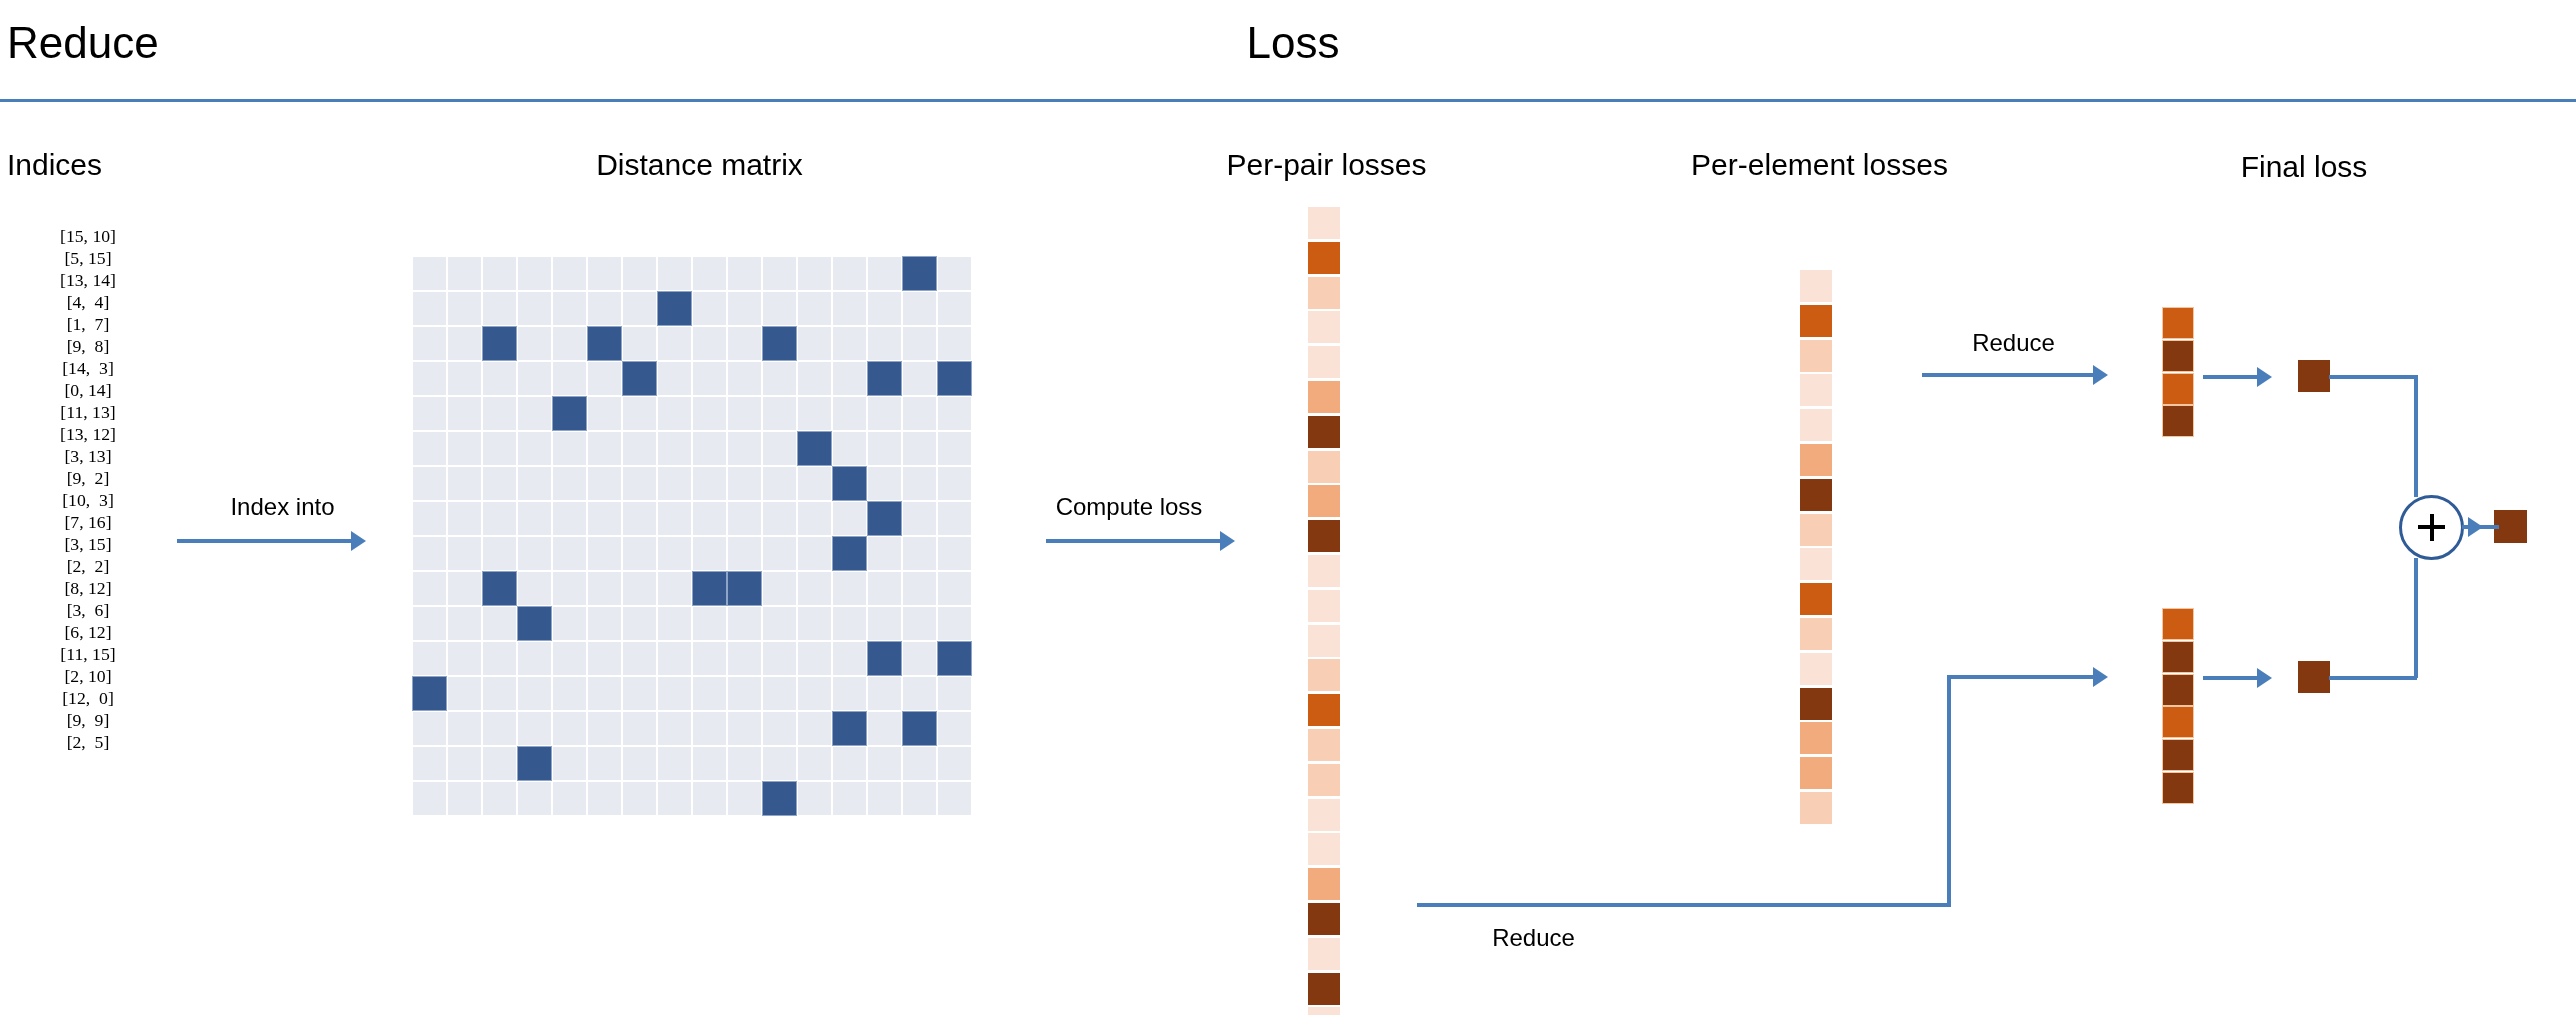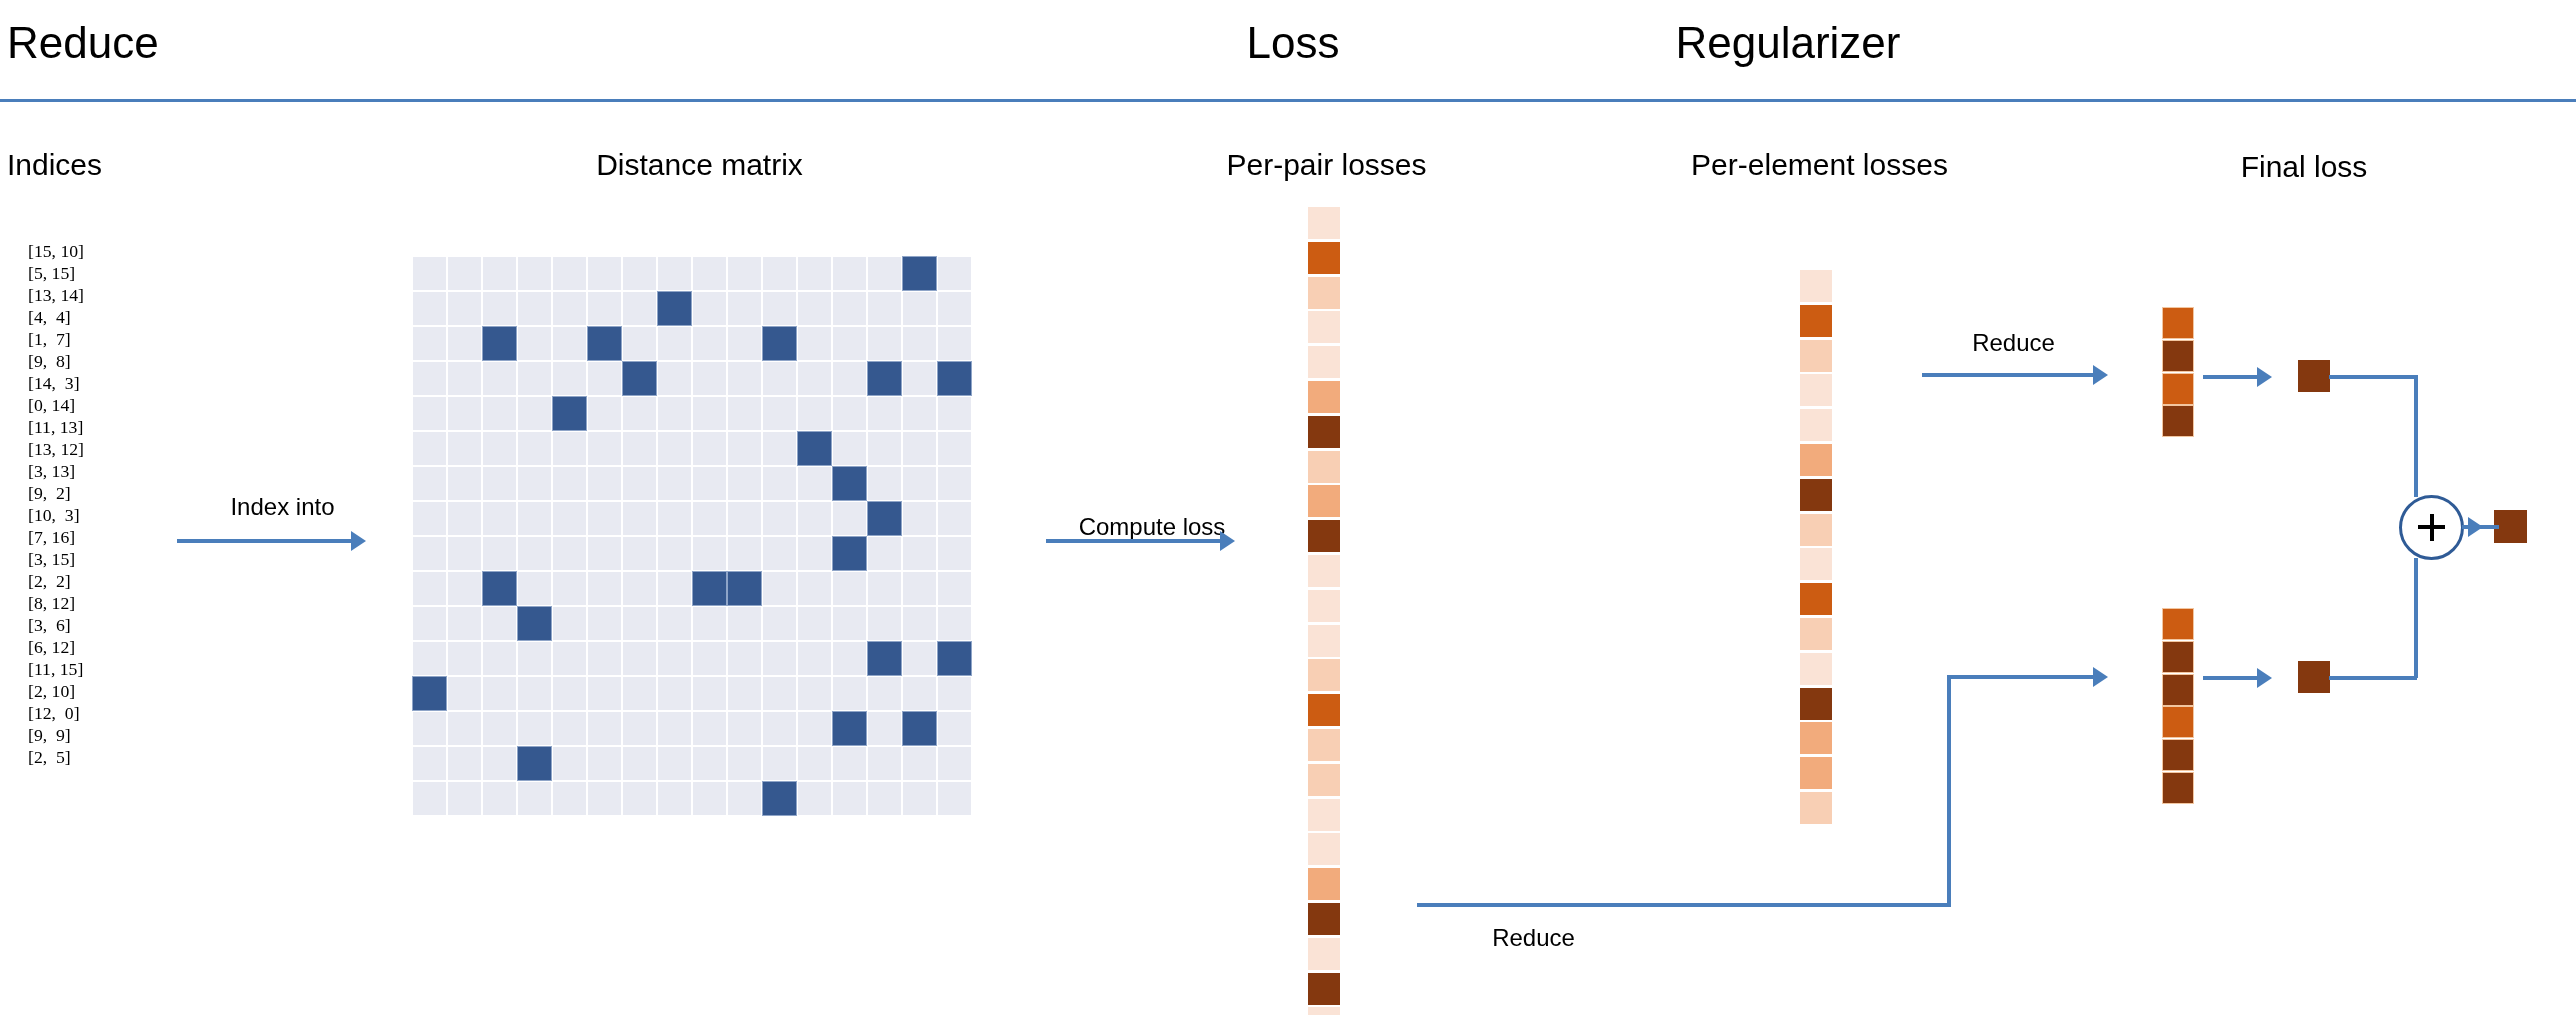--- a/index.html
+++ b/index.html
@@ -48,21 +48,21 @@
     text-align: center;
     font-weight: 400;
   }
 
   
   #indices-list {
     position: absolute;
     left: 28px;
     top: 225px;
     width: 120px;
-    margin-top: 15px;
+    text-align: center;
   }
   .index-item {
     font-family: "Liberation Serif", serif;
     font-size: 17.7px;
     line-height: 22px;
     color: #000000;
     white-space: pre;
   }
 
   
@@ -182,21 +182,20 @@
     background: #000000;
   }
 </style>
 </head>
 <body>
 
 <div id="stage">
 
   <div class="section-title" style="left:7px; top:21px; width:141px; text-align:left;">Reduce</div>
   <div class="section-title" style="left:1187px; top:21px; width:212px;">Loss</div>
-  <div class="section-title" style="left:1590px; top:21px; width:396px;">Regularizer</div>
 
   <div class="header-rule"></div>
 
   <div class="sub-title" style="left:7px; top:150px; width:141px; text-align:left;">Indices</div>
   <div class="sub-title" style="left:558px; top:150px; width:283px;">Distance matrix</div>
   <div class="sub-title" style="left:1194px; top:150px; width:265px;">Per-pair losses</div>
   <div class="sub-title" style="left:1657px; top:150px; width:325px;">Per-element losses</div>
   <div class="sub-title" style="left:2198px; top:152px; width:212px;">Final loss</div>
 
   <div id="indices-list">
@@ -547,21 +546,21 @@
     </div>
 
   <div id="reduced-top" class="reduced-square" style="background: rgb(132, 56, 15);"></div>
   <div id="reduced-bottom" class="reduced-square" style="background: rgb(132, 56, 15);"></div>
   <div id="final-square" class="reduced-square" style="background: rgb(132, 56, 15);"></div>
 
   <div class="arrow-label" style="left:180px; top:495px; width:205px;">Index into</div>
   <div class="line-h" style="left:177px; top:539px; width:177px;"></div>
   <div class="arrowhead" style="left:351px; top:531px;"></div>
 
-  <div class="arrow-label" style="left:1046px; top:495px; width:212px;margin-top:20px;">Compute loss</div>
+  <div class="arrow-label" style="left:1023px; top:495px; width:212px;">Compute loss</div>
   <div class="line-h" style="left:1046px; top:539px; width:177px;"></div>
   <div class="arrowhead" style="left:1220px; top:531px;"></div>
 
   <div class="arrow-label" style="left:1936px; top:331px; width:155px;">Reduce</div>
   <div class="line-h" style="left:1922px; top:373px; width:173px;"></div>
   <div class="arrowhead" style="left:2093px; top:365px;"></div>
 
   <div class="arrow-label" style="left:1456px; top:926px; width:155px;">Reduce</div>
   <div class="line-h" style="left:1417px; top:903px; width:534px;"></div>
   <div class="line-v" style="left:1947px; top:675px; height:232px;"></div>

